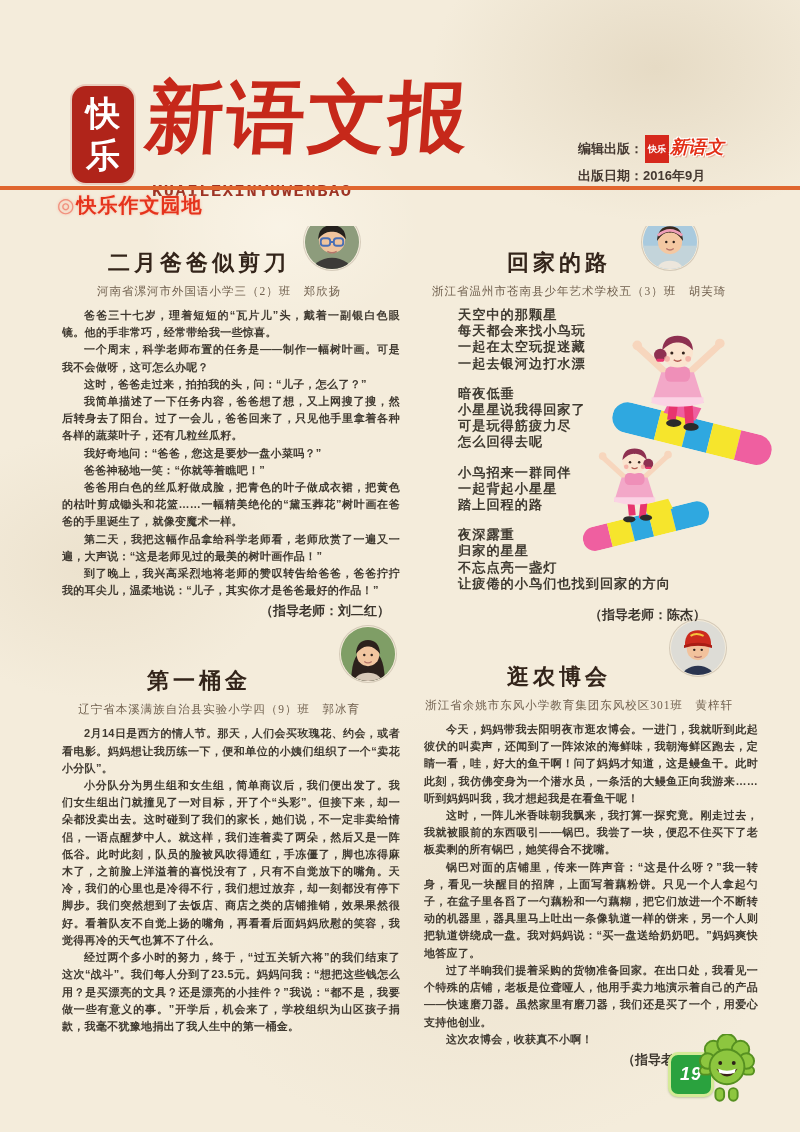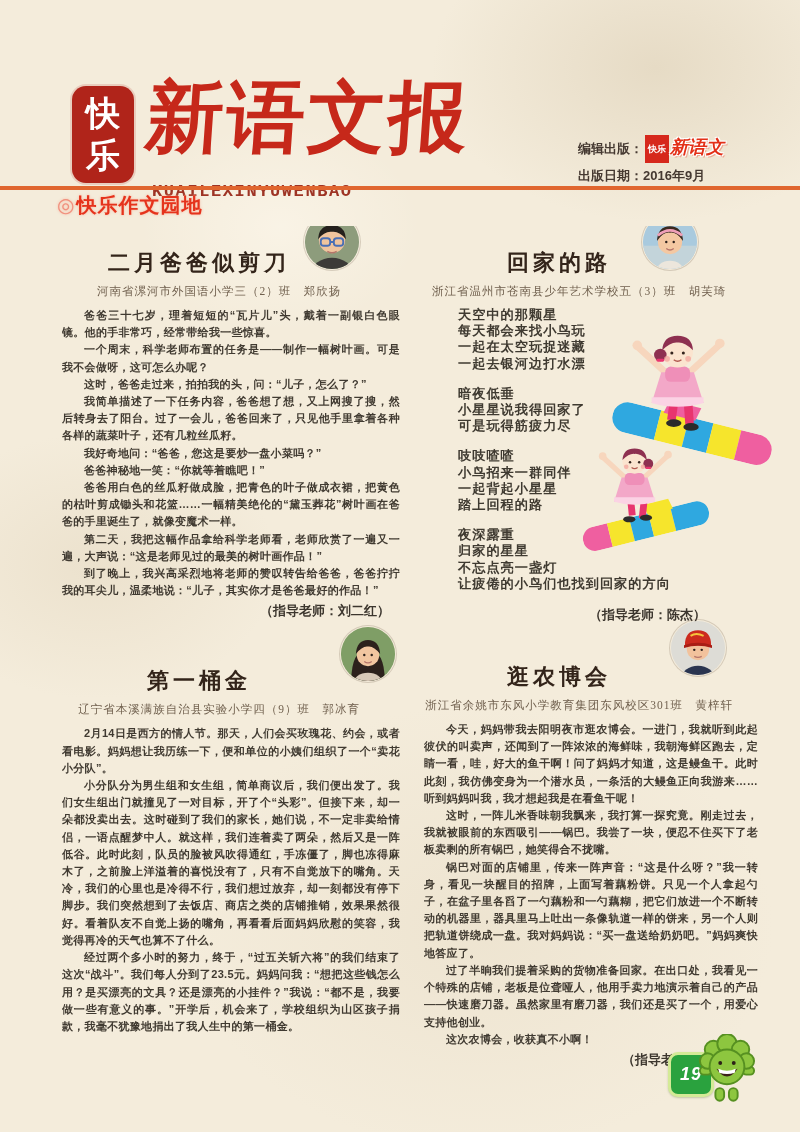--- a/index.html
+++ b/index.html
@@ -210,23 +210,23 @@
         <div class="stanza">
           <span class="poem-line">天空中的那颗星</span>
           <span class="poem-line">每天都会来找小鸟玩</span>
           <span class="poem-line">一起在太空玩捉迷藏</span>
           <span class="poem-line">一起去银河边打水漂</span>
         </div>
         <div class="stanza">
           <span class="poem-line">暗夜低垂</span>
           <span class="poem-line">小星星说我得回家了</span>
           <span class="poem-line">可是玩得筋疲力尽</span>
+          <span class="poem-line">怎么回得去呢</span>
         </div>
         <div class="stanza">
-          <span class="poem-line">吱吱喳喳</span>
           <span class="poem-line">小鸟招来一群同伴</span>
           <span class="poem-line">一起背起小星星</span>
           <span class="poem-line">踏上回程的路</span>
         </div>
         <div class="stanza">
           <span class="poem-line">夜深露重</span>
           <span class="poem-line">归家的星星</span>
           <span class="poem-line">不忘点亮一盏灯</span>
           <span class="poem-line">让疲倦的小鸟们也找到回家的方向</span>
         </div>

